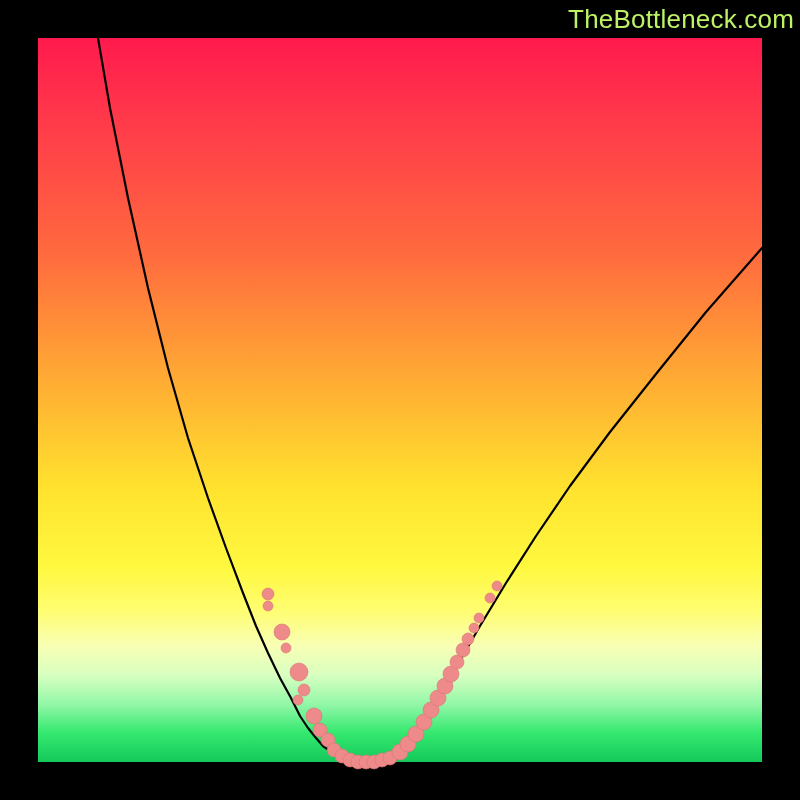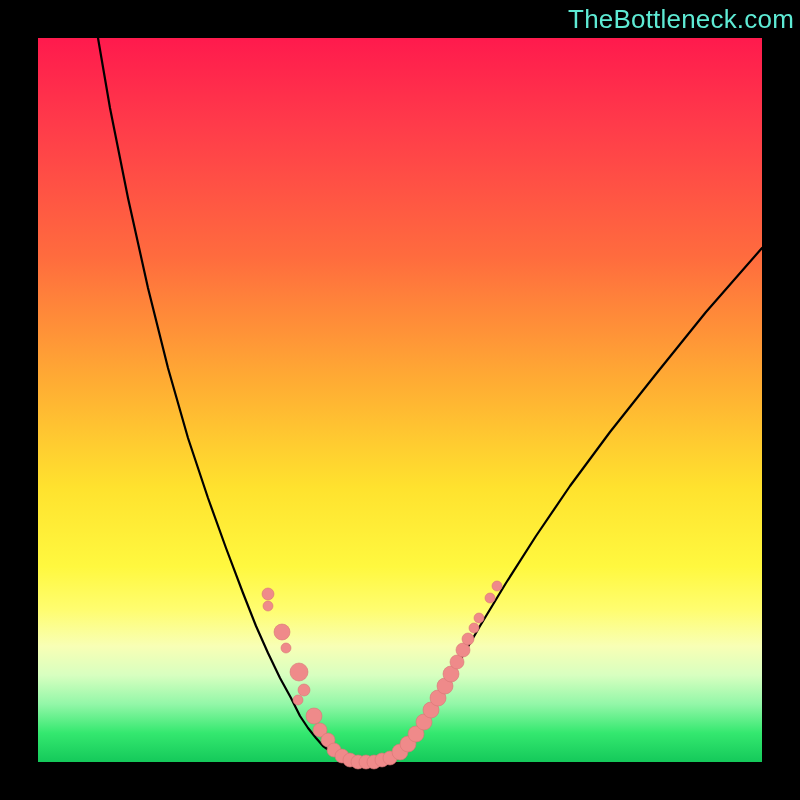--- a/index.html
+++ b/index.html
@@ -35,21 +35,21 @@
       #f8ffb5 84%,
       #d8ffc0 88%,
       #93f7a8 92%,
       #34e86f 96%,
       #14c95a 100%);
   }
   .watermark {
     position: absolute;
     top: 6px;
     right: 6px;
-    color: #5eead4;
+    color: #bef264;
     font-size: 26px;
     line-height: 1;
     font-weight: 400;
     user-select: none;
     letter-spacing: 0.2px;
   }
   svg.curves {
     position: absolute;
     left: 0;
     top: 0;

